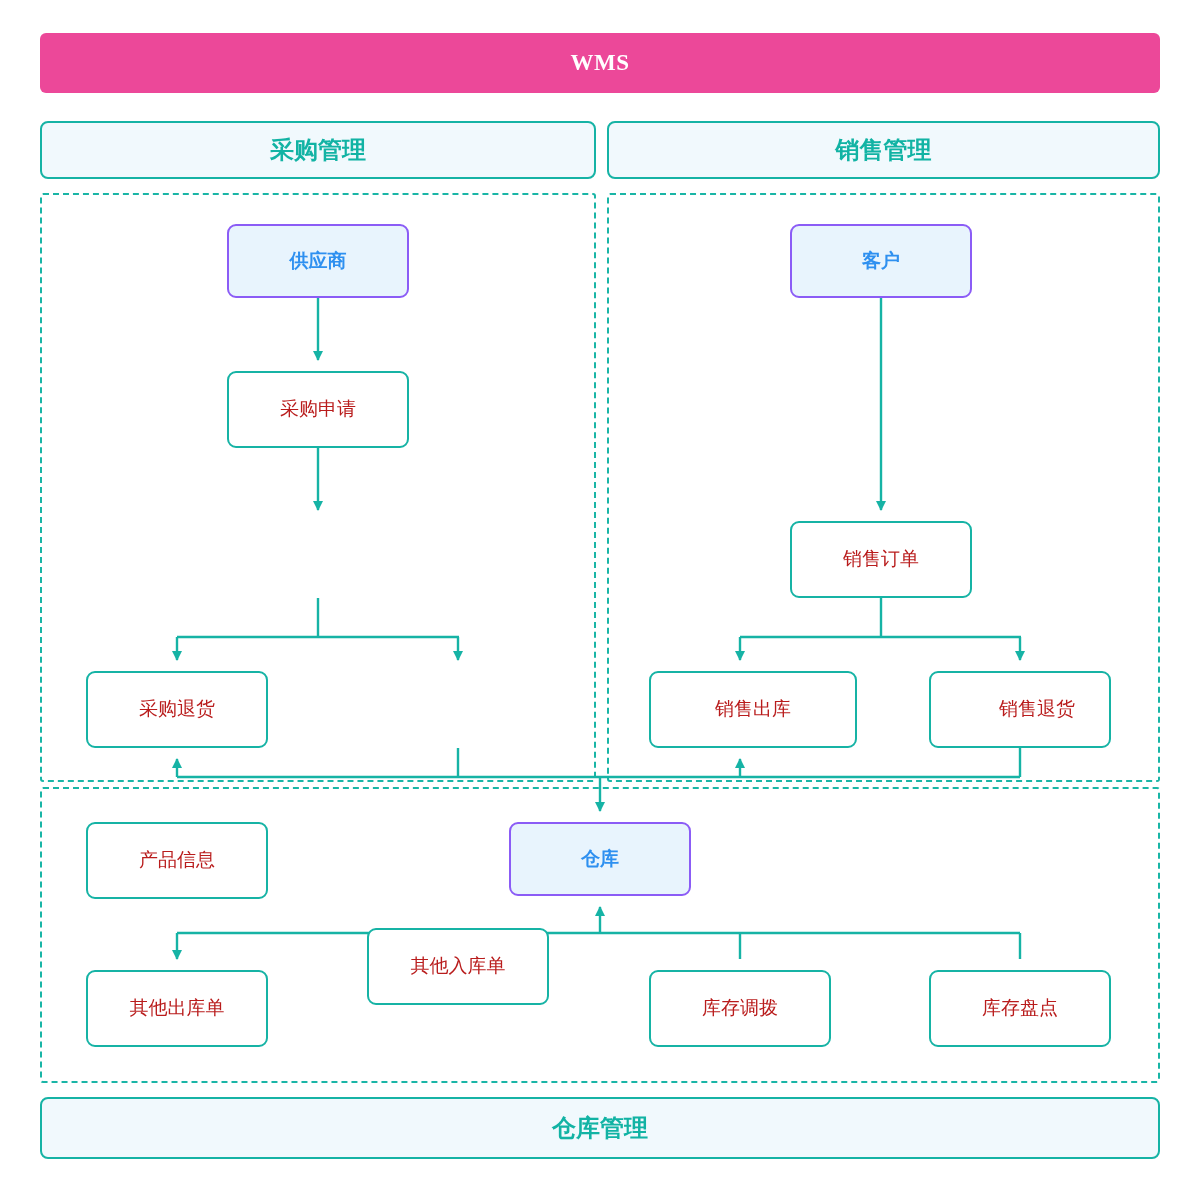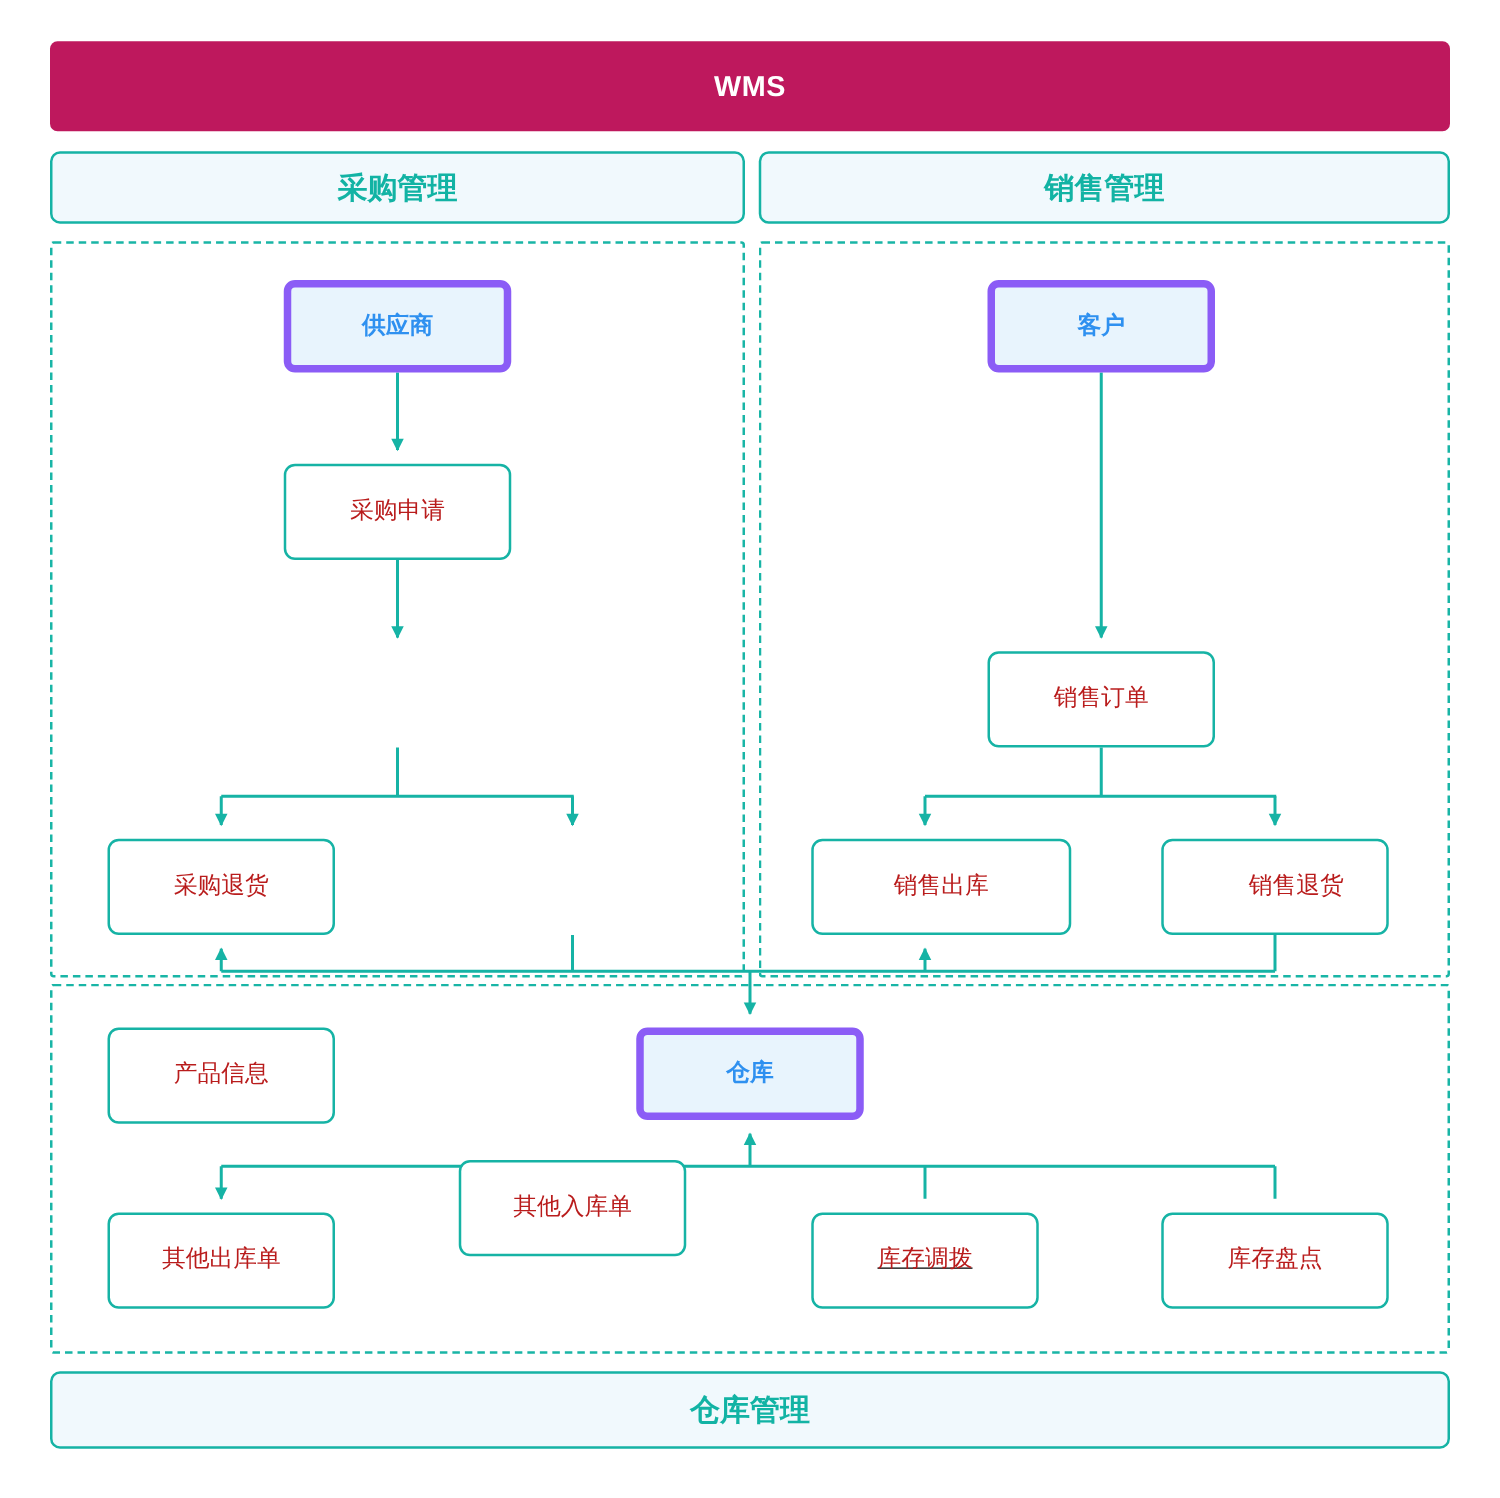--- a/index.html
+++ b/index.html
@@ -17,27 +17,28 @@
     background: #ffffff;
     overflow: hidden;
   }
 
   
   .title-bar {
     position: absolute;
     left: 40px;
     top: 33px;
     width: 1120px;
-    height: 72px;
-    background: #be185d;
+    height: 60px;
+    background: #ec4899;
     border-radius: 6px;
     display: flex;
     align-items: center;
     justify-content: center;
     box-sizing: border-box;
+    font-family: Liberation Serif, serif;
   }
   .title-bar .txt {
     color: #ffffff;
     font-size: 23px;
     font-weight: bold;
     letter-spacing: 0.5px;
   }
 
   
   .section-header {
@@ -86,21 +87,21 @@
     z-index: 6;
   }
   .node .txt {
     color: #b91c1c;
     font-size: 19px;
     font-weight: normal;
     line-height: 1.2;
   }
   .node.accent {
     background: #e8f4fd;
-    border: 6px solid #8b5cf6;
+    border: 2px solid #8b5cf6;
   }
   .node.accent .txt {
     color: #2e90f0;
     font-weight: bold;
   }
 
   
   #n-supplier      { left: 227px; top: 224px; width: 182px; height: 74px; }
   #n-pur-request   { left: 227px; top: 371px; width: 182px; height: 77px; }
   #n-pur-order     { left: 227px; top: 521px; width: 182px; height: 77px; }
@@ -111,21 +112,21 @@
   #n-customer      { left: 790px; top: 224px; width: 182px; height: 74px; }
   #n-sales-order   { left: 790px; top: 521px; width: 182px; height: 77px; }
   #n-sales-out     { left: 649px; top: 671px; width: 208px; height: 77px; }
   #n-sales-return  { left: 929px; top: 671px; width: 182px; height: 77px; padding-left: 34px; }
 
   
   #n-product-info  { left: 86px;  top: 822px; width: 182px; height: 77px; }
   #n-warehouse     { left: 509px; top: 822px; width: 182px; height: 74px; }
   #n-other-out     { left: 86px;  top: 970px; width: 182px; height: 77px; }
   #n-other-in      { left: 367px; top: 928px; width: 182px; height: 77px; }
-  #n-transfer      { left: 649px; top: 970px; width: 182px; height: 77px; text-decoration: underline; }
+  #n-transfer      { left: 649px; top: 970px; width: 182px; height: 77px; }
   #n-stocktake     { left: 929px; top: 970px; width: 182px; height: 77px; }
 
   
   #wires {
     position: absolute;
     left: 0;
     top: 0;
     width: 1200px;
     height: 1198px;
     z-index: 3;

